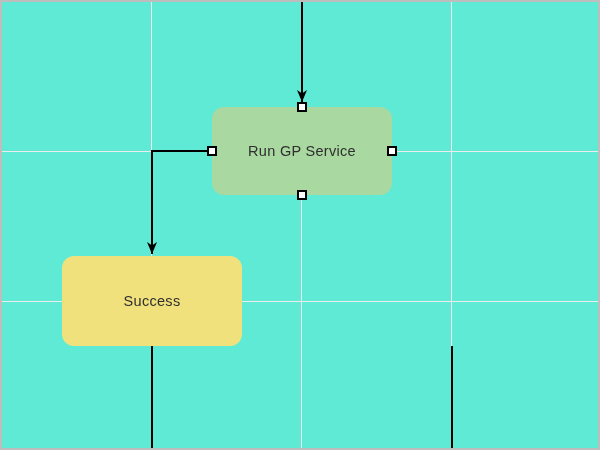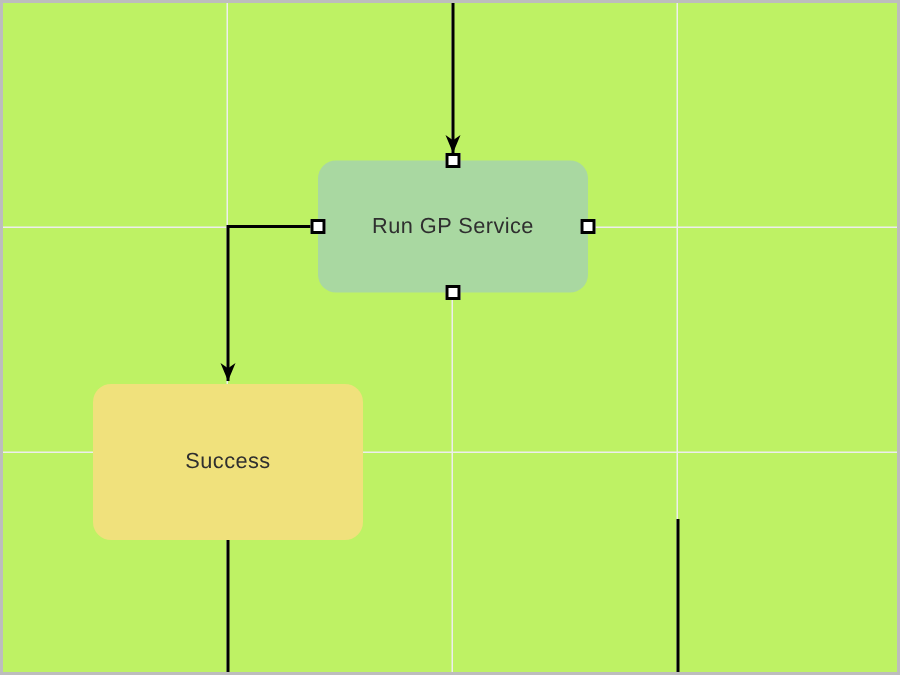--- a/index.html
+++ b/index.html
@@ -6,21 +6,21 @@
     margin: 0;
     padding: 0;
     background: #ffffff;
     font-family: "Liberation Sans", sans-serif;
   }
   .canvas {
     position: relative;
     width: 600px;
     height: 450px;
     box-sizing: border-box;
-    background: #bef264;
+    background: #5eead4;
     border: 2px solid #bdbdbd;
     overflow: hidden;
   }
   
   .grid-line {
     position: absolute;
     background: #ededed;
     z-index: 1;
   }
   .grid-v { top: 0; width: 1px; height: 100%; }
@@ -48,21 +48,21 @@
     cursor: pointer;
   }
   .node-label {
     font-size: 14.5px;
     color: #2f2f2f;
     letter-spacing: 0.3px;
     white-space: nowrap;
     user-select: none;
   }
   .node-run-gp { left: 210px; top: 105px; width: 180px; height: 88px; }
-  .node-success { left: 60px; top: 254px; width: 180px; height: 104px; }
+  .node-success { left: 60px; top: 254px; width: 180px; height: 90px; }
   .node-failure { left: 360px; top: 254px; width: 180px; height: 90px; }
   
   .handle {
     position: absolute;
     width: 10px;
     height: 10px;
     box-sizing: border-box;
     background: #ffffff;
     border: 2px solid #000000;
     z-index: 4;

